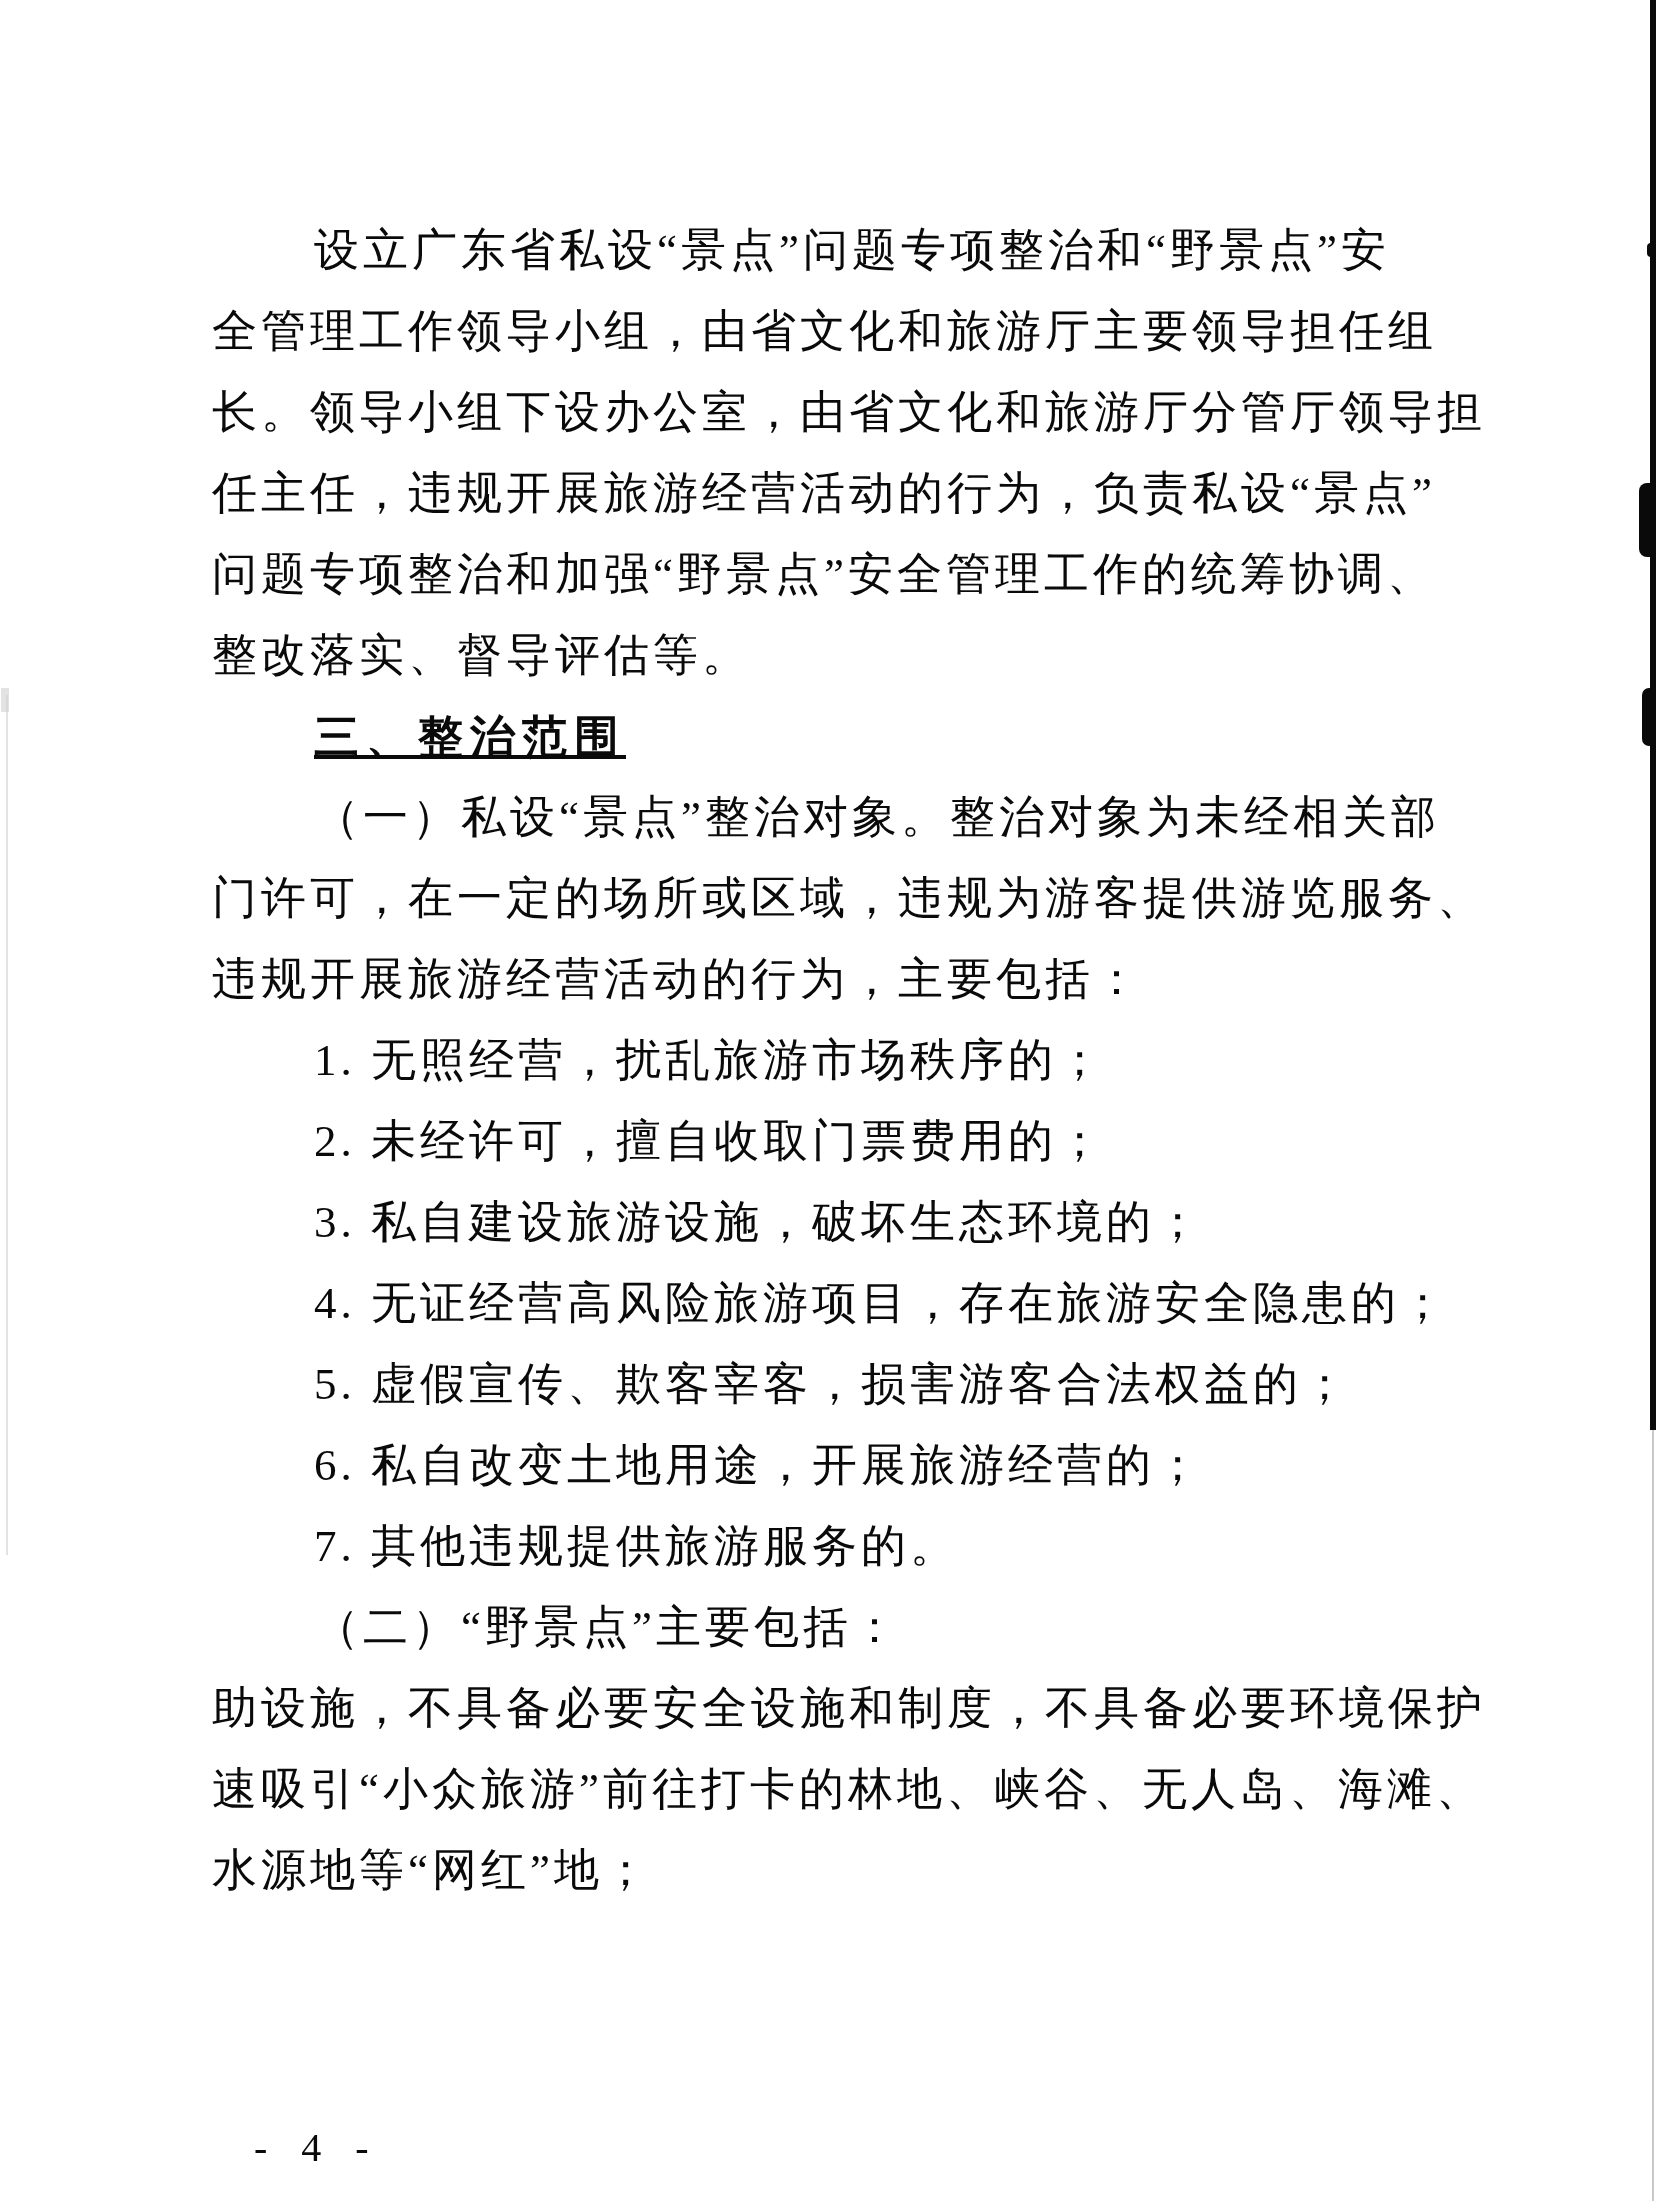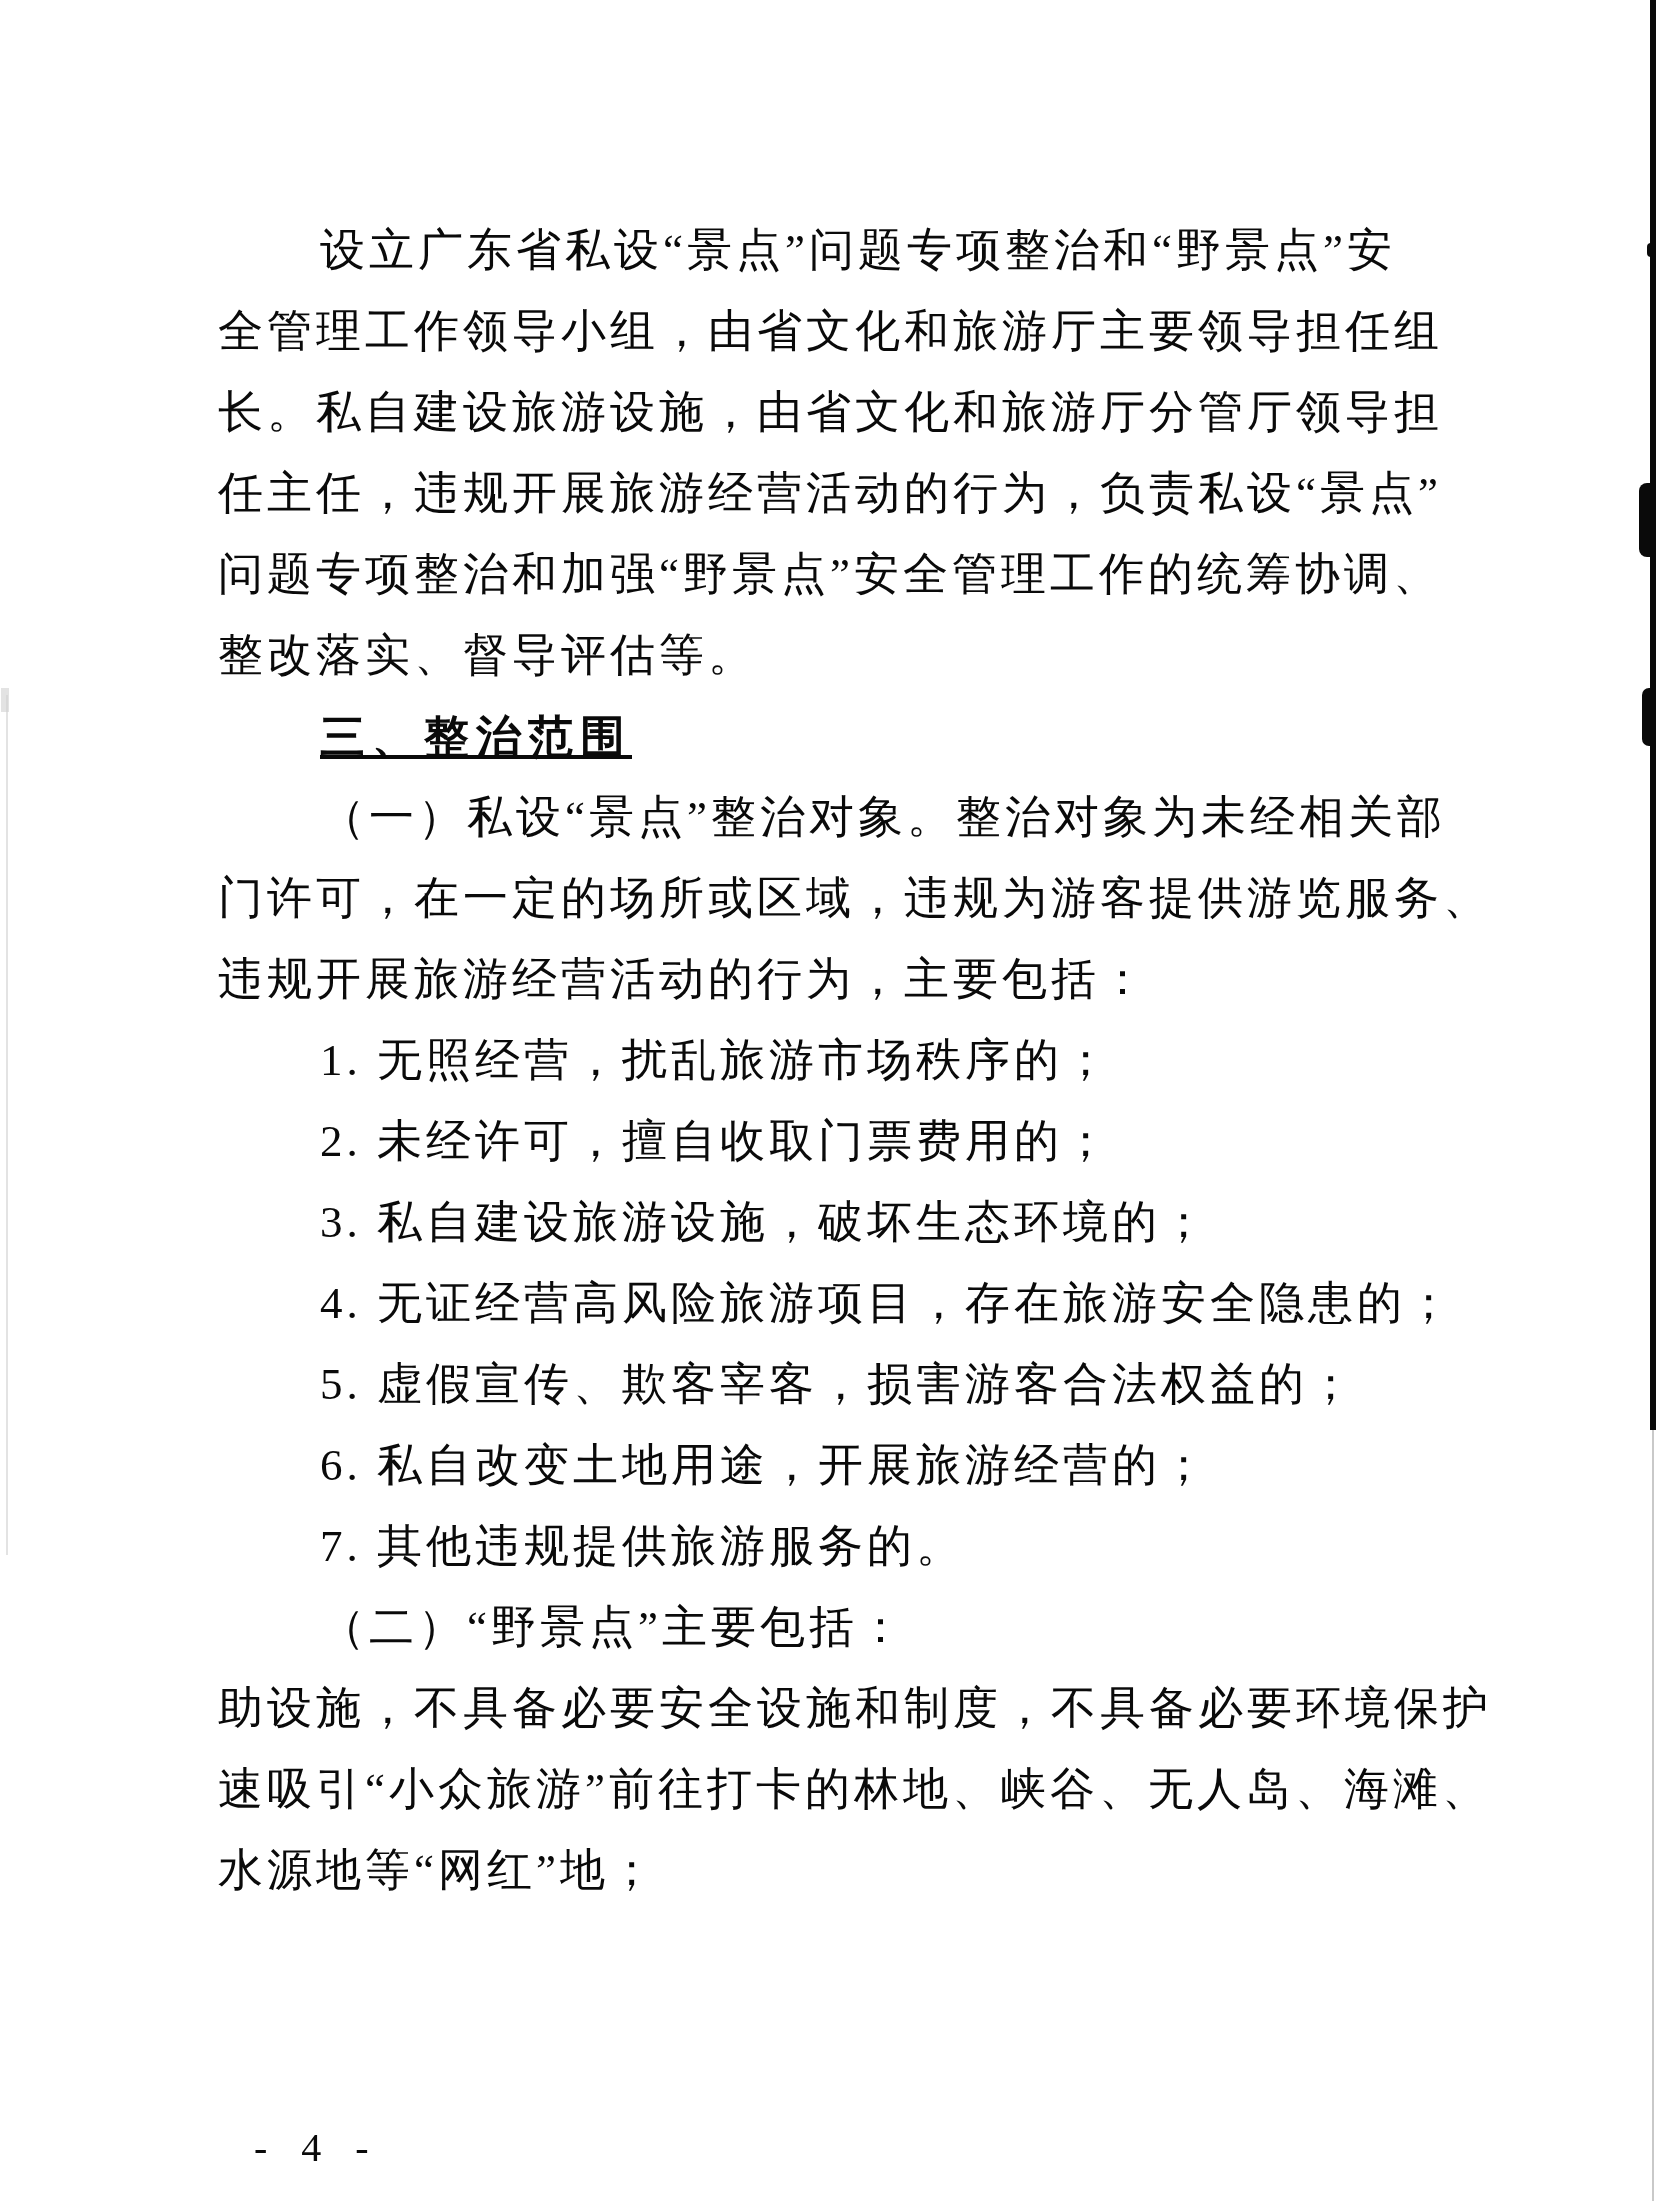--- a/index.html
+++ b/index.html
@@ -11,21 +11,21 @@
     position: relative;
     width: 1656px;
     height: 2201px;
     background: #ffffff;
     overflow: hidden;
     font-family: "Liberation Serif", "DejaVu Serif", serif;
     color: #0a0a0a;
   }
   .text-block {
     position: absolute;
-    left: 218px;
+    left: 212px;
     top: 210px;
     width: 1330px;
   }
   .line {
     font-size: 45px;
     line-height: 81px;
     letter-spacing: 4px;
     white-space: nowrap;
     font-weight: normal;
   }
@@ -111,21 +111,21 @@
   }
 </style>
 </head>
 <body>
 
 <div class="page">
 
   <div class="text-block">
     <div class="line indent">设立广东省私设“景点”问题专项整治和“野景点”安</div>
     <div class="line">全管理工作领导小组，由省文化和旅游厅主要领导担任组</div>
-    <div class="line">长。私自建设旅游设施，由省文化和旅游厅分管厅领导担</div>
+    <div class="line">长。领导小组下设办公室，由省文化和旅游厅分管厅领导担</div>
     <div class="line">任主任，违规开展旅游经营活动的行为，负责私设“景点”</div>
     <div class="line">问题专项整治和加强“野景点”安全管理工作的统筹协调、</div>
     <div class="line">整改落实、督导评估等。</div>
     <div class="line indent heading">三、整治范围</div>
     <div class="line indent">（一）私设“景点”整治对象。整治对象为未经相关部</div>
     <div class="line">门许可，在一定的场所或区域，违规为游客提供游览服务、</div>
     <div class="line">违规开展旅游经营活动的行为，主要包括：</div>
     <div class="line indent">1. 无照经营，扰乱旅游市场秩序的；</div>
     <div class="line indent">2. 未经许可，擅自收取门票费用的；</div>
     <div class="line indent">3. 私自建设旅游设施，破坏生态环境的；</div>

